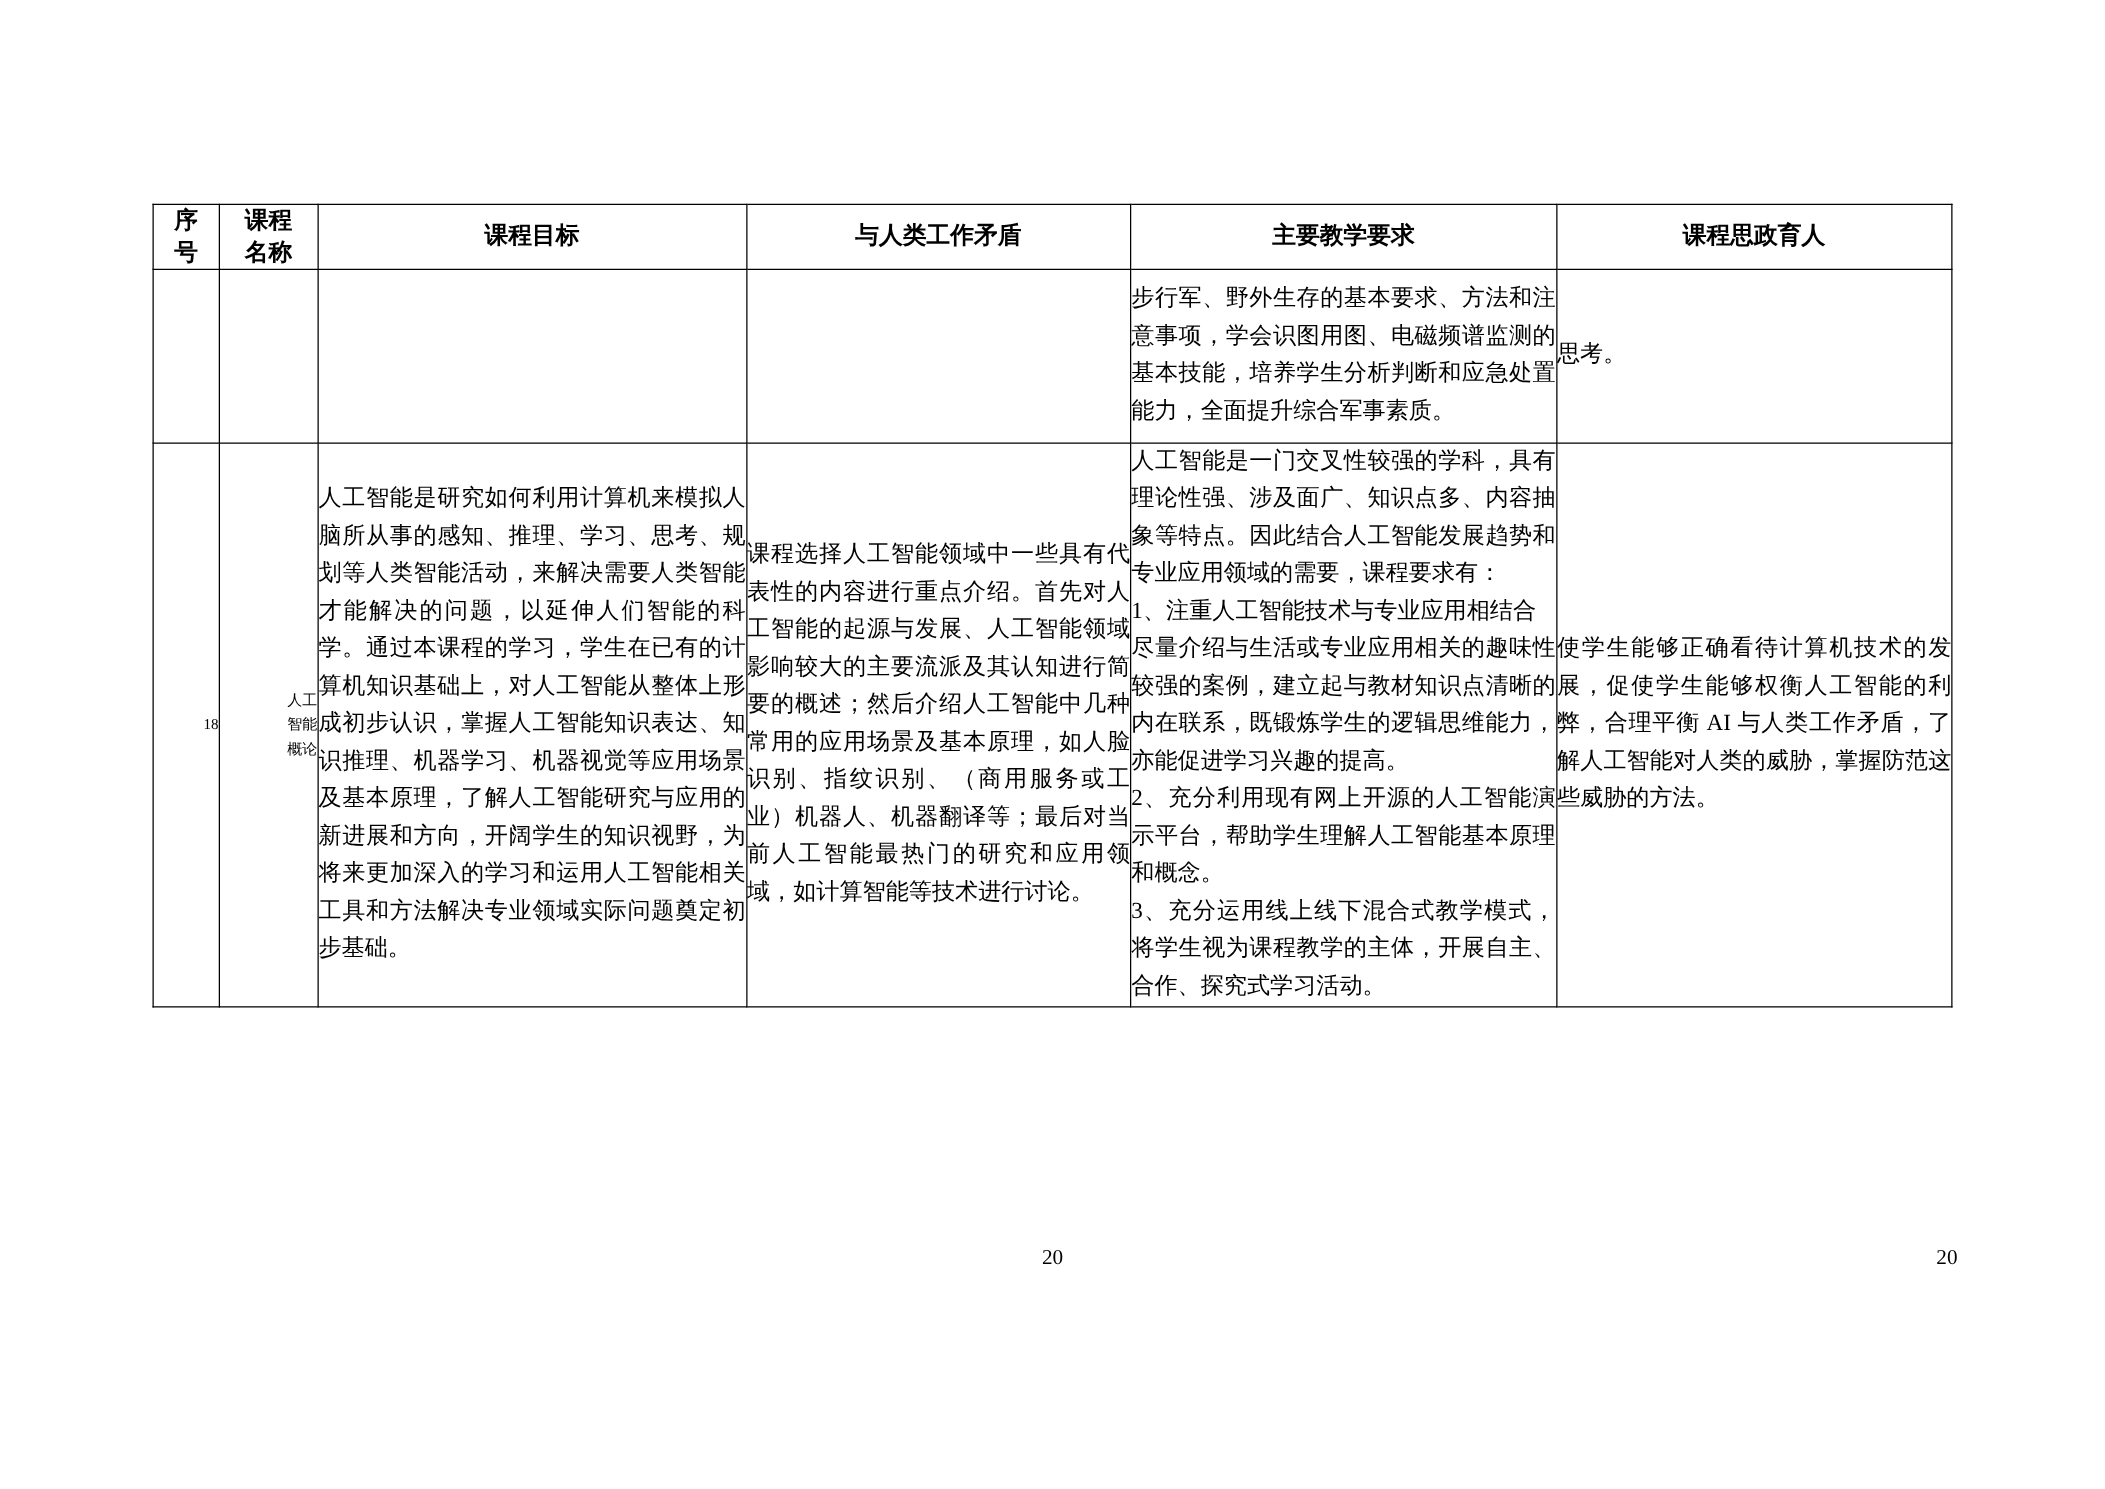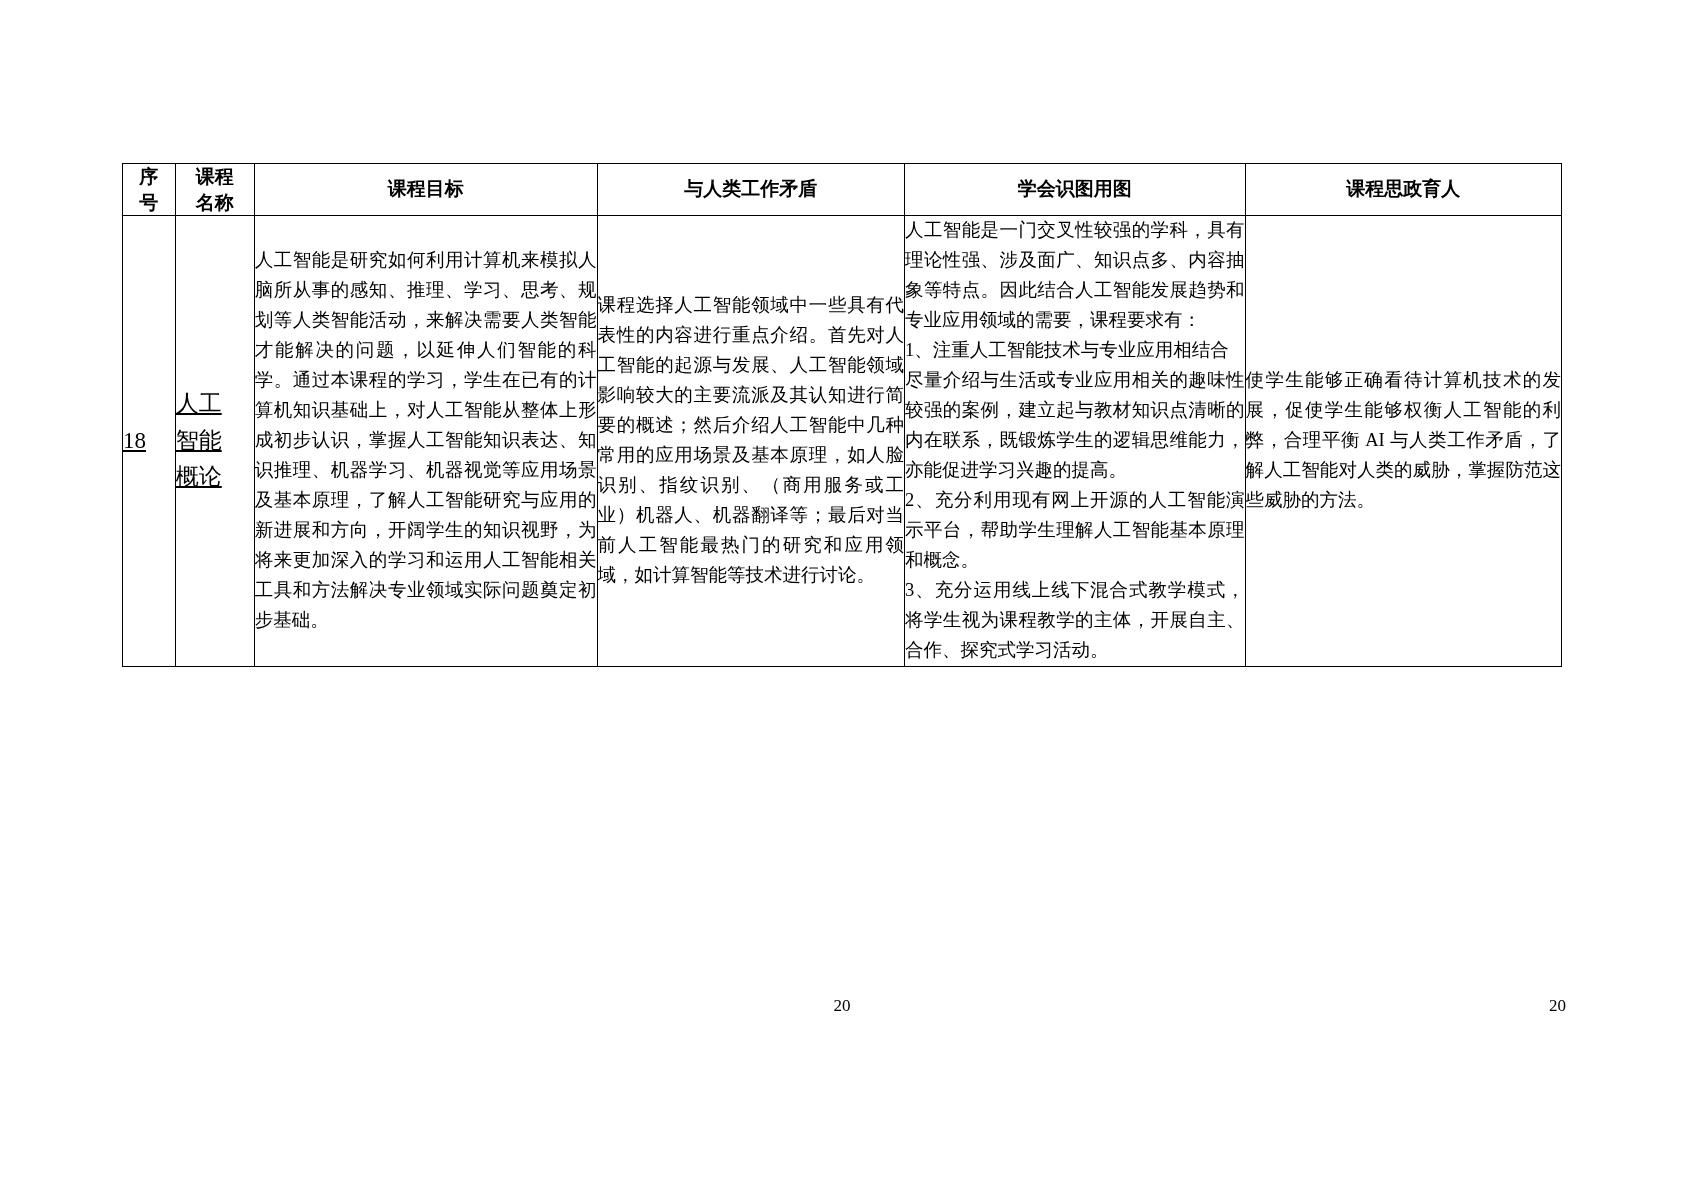--- a/index.html
+++ b/index.html
@@ -55,26 +55,25 @@
     padding: 10px 9px;
     vertical-align: top;
     text-align: justify;
     text-justify: inter-ideograph;
     word-break: break-all;
   }
   .cell-mid {
     vertical-align: middle;
   }
   .cell-center {
-    text-align: left;
+    text-align: right;
     vertical-align: middle;
-    font-size: 23px;
+    font-size: 12px;
     line-height: 1.6;
     padding: 6px 4px;
-    text-decoration: underline;
   }
   .col-no      { width: 48px; }
   .col-name    { width: 72px; }
   .col-goal    { width: 312px; }
   .col-content { width: 280px; }
   .col-req     { width: 310px; }
   .col-ideo    { width: 288px; }
 
   .empty-row td {
     height: 138px;
@@ -115,25 +114,33 @@
         <th class="hdr-narrow">
           <div>序</div>
           <div>号</div>
         </th>
         <th class="hdr-narrow">
           <div>课程</div>
           <div>名称</div>
         </th>
         <th class="hdr">课程目标</th>
         <th class="hdr">与人类工作矛盾</th>
-        <th class="hdr">学会识图用图</th>
+        <th class="hdr">主要教学要求</th>
         <th class="hdr">课程思政育人</th>
       </tr>
     </thead>
     <tbody>
+      <tr class="empty-row">
+        <td class="cell cell-center"></td>
+        <td class="cell cell-center"></td>
+        <td class="cell"></td>
+        <td class="cell"></td>
+        <td class="cell">步行军、野外生存的基本要求、方法和注意事项，学会识图用图、电磁频谱监测的基本技能，培养学生分析判断和应急处置能力，全面提升综合军事素质。</td>
+        <td class="cell">思考。</td>
+      </tr>
       <tr>
         <td class="cell-center">18</td>
         <td class="cell-center">
           <div>人工</div>
           <div>智能</div>
           <div>概论</div>
         </td>
         <td class="cell cell-mid">人工智能是研究如何利用计算机来模拟人脑所从事的感知、推理、学习、思考、规划等人类智能活动，来解决需要人类智能才能解决的问题，以延伸人们智能的科学。通过本课程的学习，学生在已有的计算机知识基础上，对人工智能从整体上形成初步认识，掌握人工智能知识表达、知识推理、机器学习、机器视觉等应用场景及基本原理，了解人工智能研究与应用的新进展和方向，开阔学生的知识视野，为将来更加深入的学习和运用人工智能相关工具和方法解决专业领域实际问题奠定初步基础。</td>
         <td class="cell cell-mid">课程选择人工智能领域中一些具有代表性的内容进行重点介绍。首先对人工智能的起源与发展、人工智能领域影响较大的主要流派及其认知进行简要的概述；然后介绍人工智能中几种常用的应用场景及基本原理，如人脸识别、指纹识别、（商用服务或工业）机器人、机器翻译等；最后对当前人工智能最热门的研究和应用领域，如计算智能等技术进行讨论。</td>
         <td class="cell" style="white-space: pre-line;">人工智能是一门交叉性较强的学科，具有理论性强、涉及面广、知识点多、内容抽象等特点。因此结合人工智能发展趋势和专业应用领域的需要，课程要求有：

